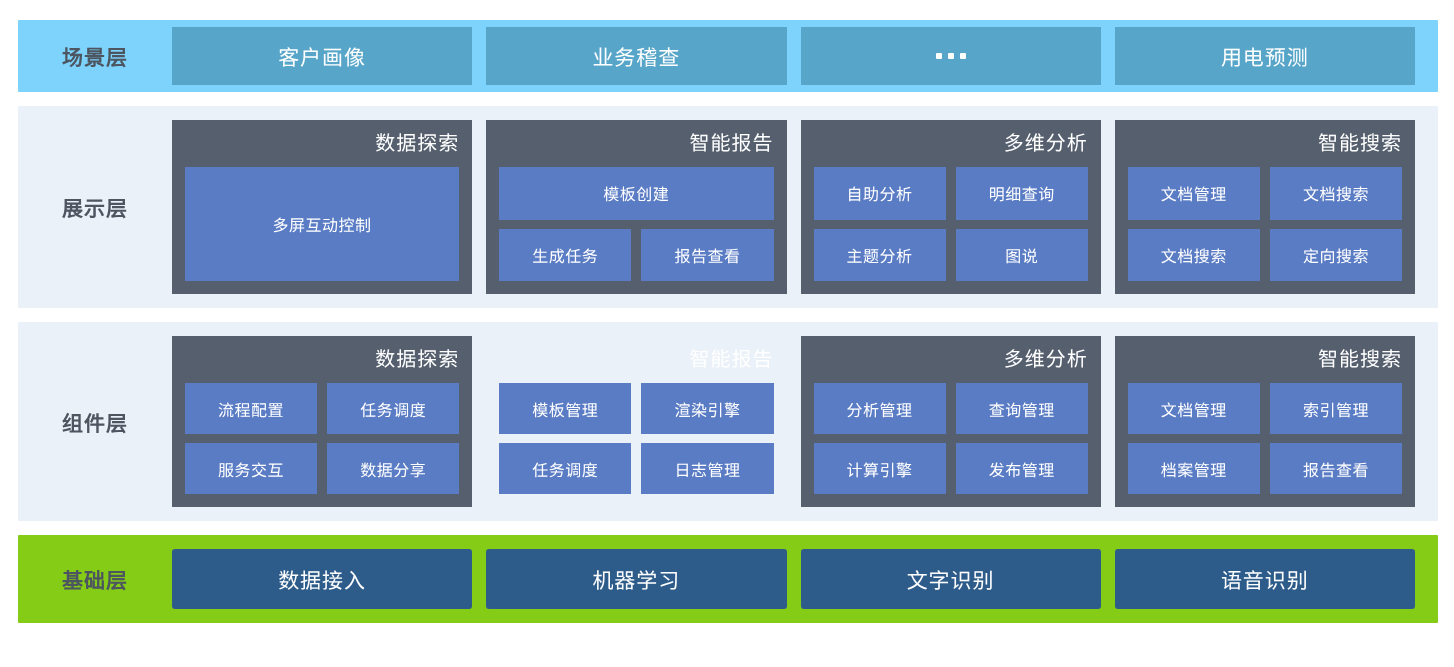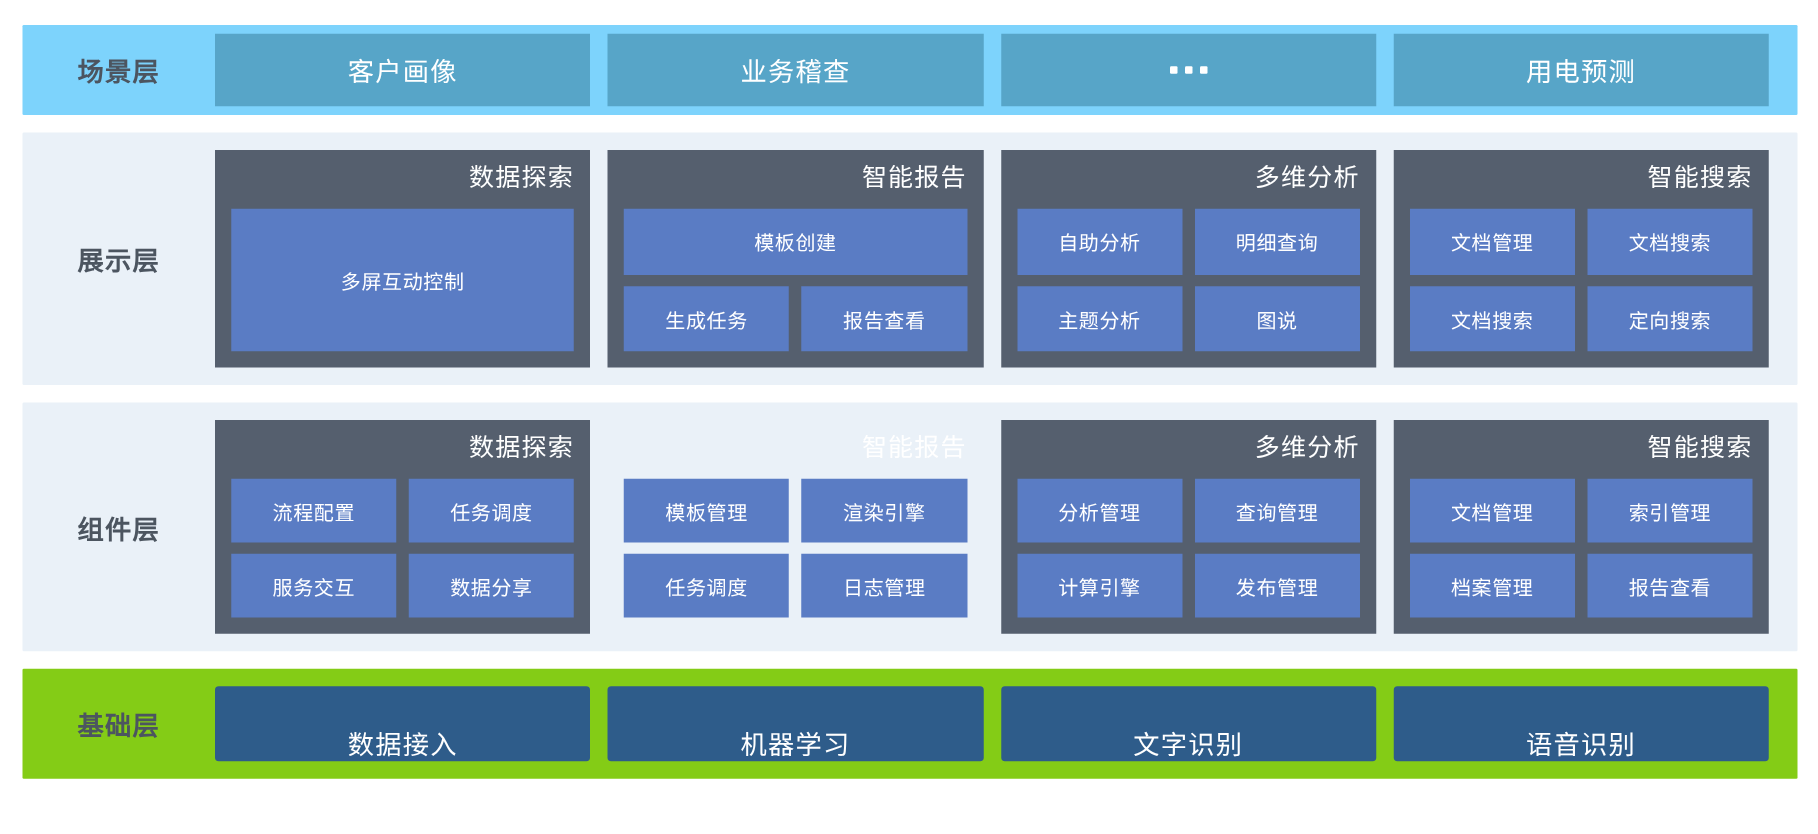--- a/index.html
+++ b/index.html
@@ -138,21 +138,21 @@
     height: 88px;
   }
   .row-base .row-body { align-items: center; }
 
   .base-card {
     flex: 1 1 0;
     height: 60px;
     background: #2e5c8a;
     border-radius: 3px;
     display: flex;
-    align-items: flex-end;
+    align-items: center;
     justify-content: center;
     color: #ffffff;
     font-size: 21px;
     letter-spacing: 1px;
   }
 </style>
 </head>
 <body>
 
 <div id="arch">

